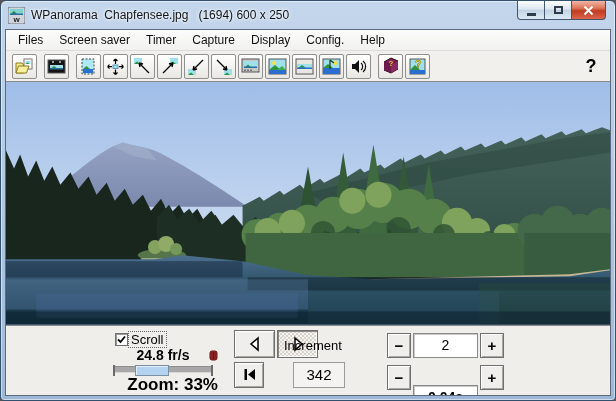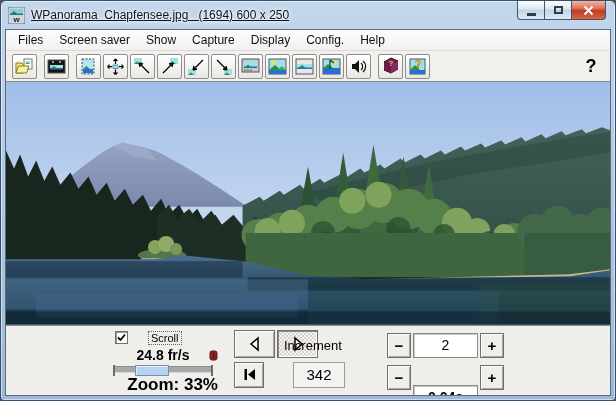--- a/index.html
+++ b/index.html
@@ -5,21 +5,21 @@
   html,body{margin:0;padding:0;background:#555;}
   *{box-sizing:border-box;font-family:"Liberation Sans",sans-serif;}
   .window{position:relative;width:616px;height:401px;margin:0 auto;
     background:linear-gradient(#c4d6ec,#9db8d6);
     border:1px solid #33506e;border-radius:6px 6px 4px 4px;
     box-shadow:inset 0 0 0 1px rgba(255,255,255,.5);}
   
   .titlebar{position:absolute;top:0;left:0;right:0;height:28px;display:flex;align-items:center;padding-left:7px;}
   .app-icon{width:17px;height:17px;margin-right:6px;flex:0 0 auto;}
   .title-text{font-size:12px;color:#101418;white-space:pre;
-    text-shadow:0 0 5px #fff,0 0 3px #fff;text-decoration:underline;}
+    text-shadow:0 0 5px #fff,0 0 3px #fff;}
   .caption-buttons{position:absolute;top:0;right:9px;display:flex;}
   .capbtn{height:19px;border:1px solid #42566c;border-top:none;display:flex;align-items:center;justify-content:center;cursor:default;}
   .capbtn.min{width:28px;border-radius:0 0 0 4px;background:linear-gradient(#fbfdfe,#dde8f2 45%,#c2d2e2 50%,#dceaf6);}
   .capbtn.max{width:27px;border-left:none;background:linear-gradient(#fbfdfe,#dde8f2 45%,#c2d2e2 50%,#dceaf6);}
   .capbtn.close{width:34px;border-left:none;border-radius:0 0 4px 0;
     background:linear-gradient(#f2b6a6,#dd7458 40%,#c03c22 55%,#d9654a);}
   .glyph-min{width:9px;height:3px;background:#2e3c4c;margin-top:8px;}
   .glyph-max{width:9px;height:8px;border:2px solid #2e3c4c;background:transparent;}
   
   .content{position:absolute;top:28px;left:4px;right:4px;bottom:4px;
@@ -37,21 +37,21 @@
     font-size:18px;font-weight:700;color:#000;cursor:default;}
   
   .viewport{flex:1 1 auto;position:relative;border-top:1px solid #8a8a8a;border-bottom:1px solid #8a8a8a;background:#9fbde8;}
   .viewport svg{display:block;width:100%;height:100%;}
   
   .controls{flex:0 0 72px;position:relative;background:#efeeeb;font-size:13px;color:#000;}
   .chkrow{position:absolute;left:109px;top:5px;display:flex;align-items:center;}
   .checkbox{width:13px;height:13px;background:#fff;border:1px solid #707070;
     box-shadow:inset 1px 1px 0 #9a9a9a;display:flex;align-items:center;justify-content:center;cursor:default;}
   .checkbox svg{width:11px;height:11px;}
-  .chklabel{margin-left:20px;border:1px dotted #666;padding:0 2px;font-size:11px;}
+  .chklabel{margin-left:0;border:1px dotted #666;padding:0 2px;font-size:13px;}
   .framerate{position:absolute;left:104px;top:21px;width:106px;text-align:center;font-weight:700;font-size:14px;}
   .speed-ico{position:absolute;left:203px;top:24px;width:9px;height:11px;}
   .slider{position:absolute;left:109px;top:40px;width:96px;height:7px;background:#a8a8a8;
     border-top:1px solid #8c8c8c;border-bottom:1px solid #d8d8d8;cursor:default;}
   .slider:before,.slider:after{content:"";position:absolute;top:-2px;width:2px;height:11px;background:#6a6a6a;}
   .slider:before{left:-2px;} .slider:after{right:-2px;}
   .thumb{position:absolute;left:20px;top:-2px;width:34px;height:11px;background:#b3d3f0;
     border:1px solid #7a8ea4;box-shadow:inset 1px 1px 0 #e3effa;cursor:default;}
   .zoomlabel{position:absolute;left:102px;top:49px;width:110px;text-align:right;font-weight:700;font-size:17px;}
   .btn3d{background:#f0eeea;border:1px solid #6f6f6f;box-shadow:inset 1px 1px 0 #ffffff,inset -1px -1px 0 #a9a7a2;
@@ -99,21 +99,21 @@
         </svg>
       </div>
     </div>
   </div>
 
   <div class="content">
 
     <div class="menubar">
       <span class="menu-item">Files</span>
       <span class="menu-item">Screen saver</span>
-      <span class="menu-item">Show</span>
+      <span class="menu-item">Timer</span>
       <span class="menu-item">Capture</span>
       <span class="menu-item">Display</span>
       <span class="menu-item">Config.</span>
       <span class="menu-item">Help</span>
     </div>
 
     <div class="toolbar">
       <button class="tb">
         <svg viewBox="0 0 19 19">
           <rect x="9" y="2" width="8" height="10" fill="#fff" stroke="#777"></rect>

